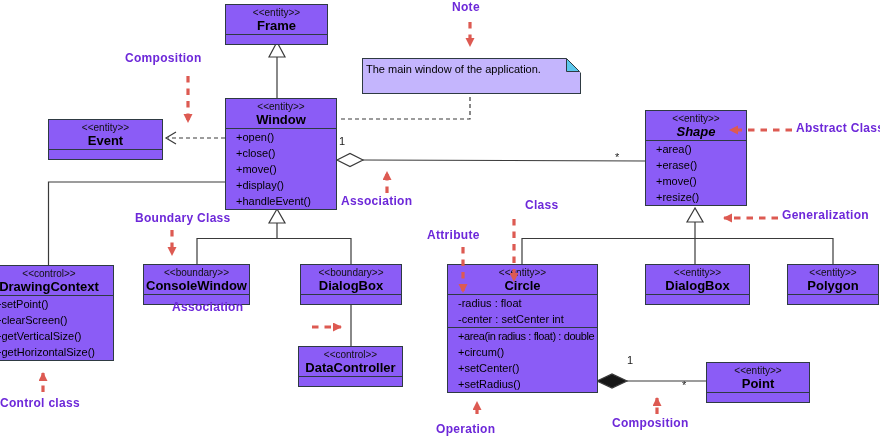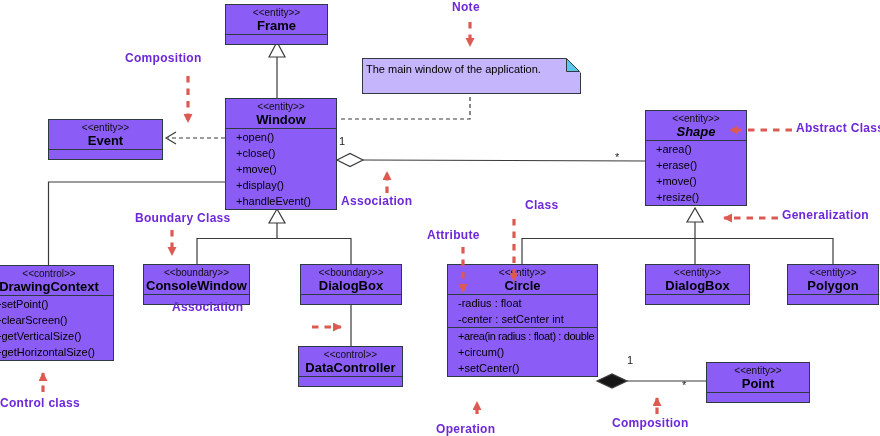--- a/index.html
+++ b/index.html
@@ -160,20 +160,21 @@
     <div class="cname">Circle</div>
   </div>
   <div class="compartment">
     <div class="member">-radius : float</div>
     <div class="member">-center : setCenter int</div>
   </div>
   <div class="compartment">
     <div class="member tight">+area(in radius : float) : double</div>
     <div class="member">+circum()</div>
     <div class="member">+setCenter()</div>
+    <div class="member">+setRadius()</div>
   </div>
 </div>
 
 <div class="uml-class" style="left:645px; top:264px; width:105px;">
   <div class="hdr">
     <div class="stereo">&lt;&lt;entity&gt;&gt;</div>
     <div class="cname">DialogBox</div>
   </div>
   <div class="compartment strip"></div>
 </div>

